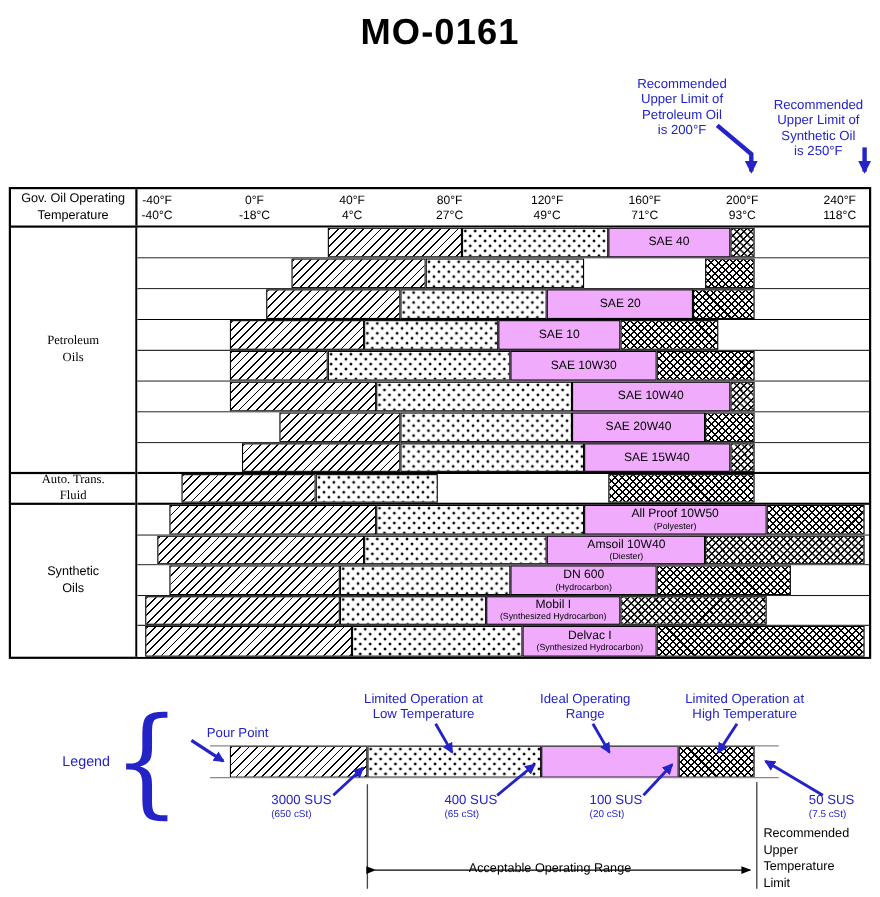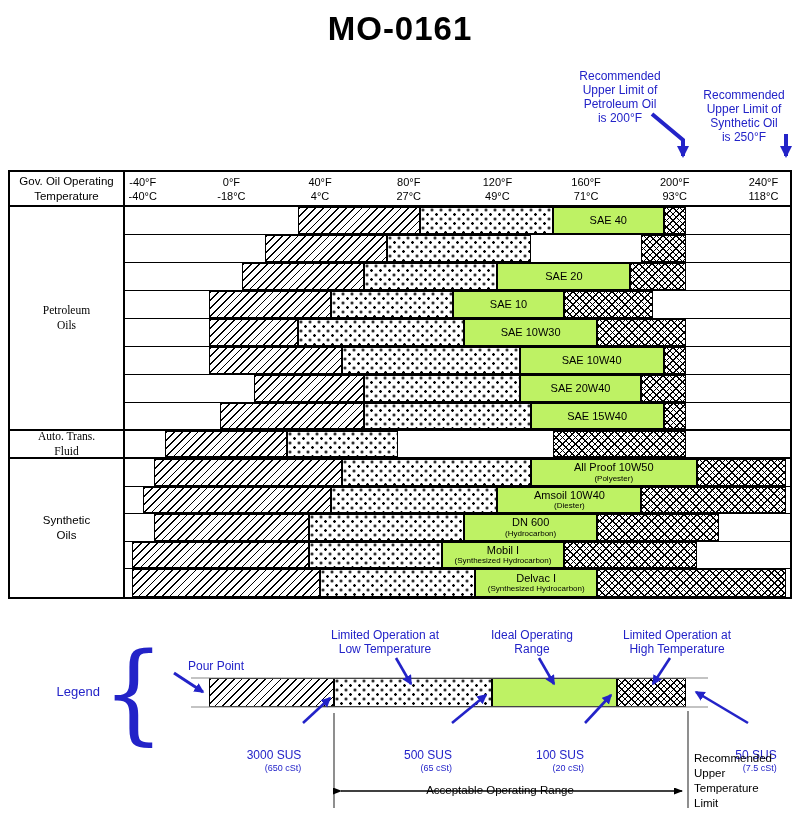--- a/index.html
+++ b/index.html
@@ -41,33 +41,33 @@
   .seg { position:absolute; top:0; bottom:0; box-sizing:border-box; border:1px solid #000; }
   .diag { background-color:#fff;
           background-image:repeating-linear-gradient(135deg,#000 0 1.2px,transparent 1.2px 5.5px); }
   .dots { background-color:#fff;
           background-image:radial-gradient(#000 1.2px,transparent 1.5px),
                            radial-gradient(#000 1.2px,transparent 1.5px);
           background-size:9px 9px,9px 9px; background-position:2px 2px,6.5px 6.5px; }
   .cross { background-color:#fff;
            background-image:repeating-linear-gradient(45deg,#000 0 1.3px,transparent 1.3px 4.6px),
                             repeating-linear-gradient(135deg,#000 0 1.3px,transparent 1.3px 4.6px); }
-  .ideal { background:#bef264; display:flex; flex-direction:column; align-items:center; justify-content:center; }
+  .ideal { background:#f0abfc; display:flex; flex-direction:column; align-items:center; justify-content:center; }
   .olabel { font-size:11px; line-height:1.15; white-space:nowrap; }
   .osub   { font-size:8px;  line-height:1.2;  white-space:nowrap; }
 
   
   .blue { color:var(--blue,#2323c8); }
   .lg-title { position:absolute; left:40px; top:684px; width:60px; text-align:right; font-size:13px; }
   .lg-brace { position:absolute; left:99px; top:639px; font-family:"DejaVu Serif","Liberation Serif",serif;
               font-size:108px; line-height:1; transform:scaleX(0.9); }
   .lg-note  { position:absolute; transform:translateX(-50%); text-align:center; font-size:12px; line-height:1.2; }
   .lbar { position:absolute; left:209px; top:678px; width:477px; height:29px; }
   .lbar .seg { top:0; bottom:0; }
-  .sus { position:absolute; transform:translateX(-50%); text-align:right;margin-top:28px; }
+  .sus { position:absolute; transform:translateX(-50%); text-align:left; }
   .sus-main { font-size:12px; line-height:1.15; }
   .sus-sub  { font-size:9px;  line-height:1.3; }
   .acc-label { position:absolute; left:500px; top:784px; transform:translateX(-50%);
                background:#fff; padding:0 6px; font-size:11.5px; }
   .limit-note { position:absolute; left:694px; top:751px; font-size:11.5px; line-height:1.3; }
 </style>
 </head>
 <body>
 
 <div class="page">
@@ -247,21 +247,21 @@
     <div class="seg dots" style="left:125px; width:158px;"></div>
     <div class="seg ideal" style="left:283px; width:125px;"></div>
     <div class="seg cross" style="left:408px; width:69px;"></div>
   </div>
 
   <div class="sus blue" style="left:274px; top:721px;">
     <div class="sus-main">3000 SUS</div>
     <div class="sus-sub">(650 cSt)</div>
   </div>
   <div class="sus blue" style="left:428px; top:721px;">
-    <div class="sus-main">500 SUS</div>
+    <div class="sus-main">400 SUS</div>
     <div class="sus-sub">(65 cSt)</div>
   </div>
   <div class="sus blue" style="left:560px; top:721px;">
     <div class="sus-main">100 SUS</div>
     <div class="sus-sub">(20 cSt)</div>
   </div>
   <div class="sus blue" style="left:756px; top:721px;">
     <div class="sus-main">50 SUS</div>
     <div class="sus-sub">(7.5 cSt)</div>
   </div>

